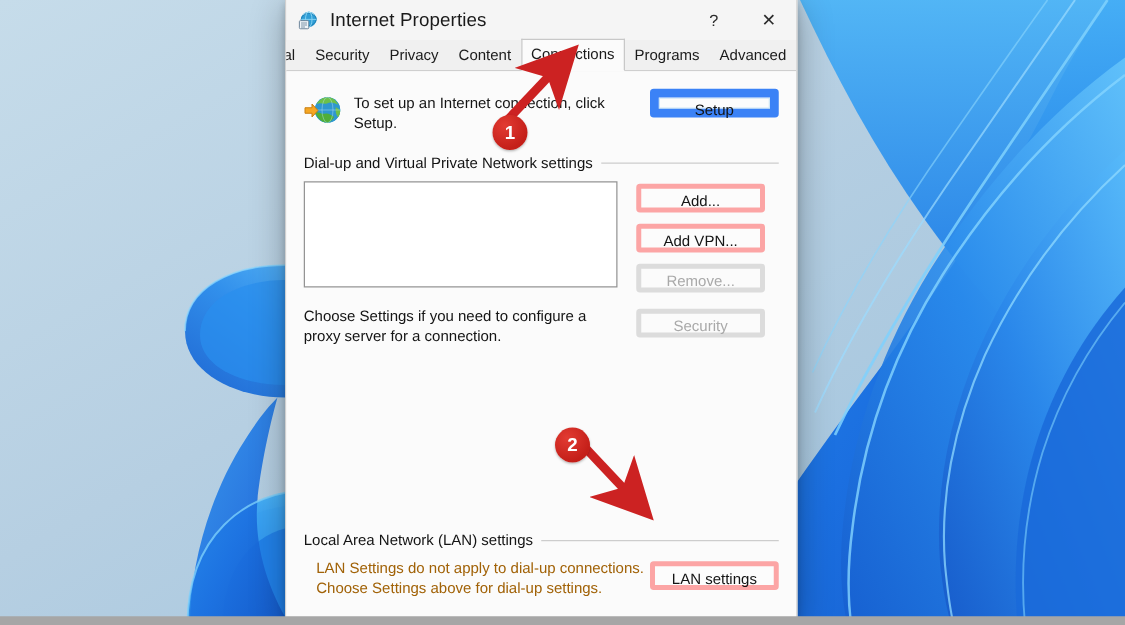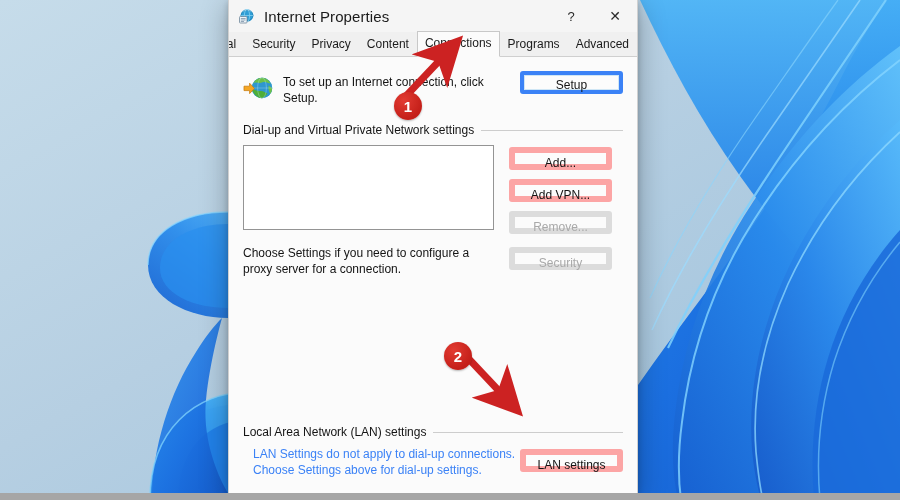--- a/index.html
+++ b/index.html
@@ -153,33 +153,33 @@
     padding-top: 2px;
     max-width: 228px;
   }
 
   
   .btn {
     font-family: "Liberation Sans", sans-serif;
     font-size: 12px;
     color: #141414;
     background: #fcfcfc;
-    border: 6px solid #fca5a5;
+    border: 4px solid #fca5a5;
     border-radius: 3px;
     height: 23px;
     width: 103px;
     line-height: 21px;
     text-align: center;
     cursor: default;
     user-select: none;
     box-sizing: border-box;
     padding: 0;
   }
   .btn.focus {
-    border: 4px solid #3b82f6;
+    border: 7px solid #3b82f6;
     box-shadow: 0 0 0 1px #cfe6f5 inset;
     margin-left: 13px;
   }
   .btn.disabled {
     color: #a9a9a9;
     border-color: #dcdcdc;
     background: #fbfbfb;
   }
 
   .setup-btn {
@@ -252,21 +252,21 @@
     right: 14px;
     top: 368px;
   }
   .lan-row {
     display: flex;
     align-items: flex-start;
     margin-top: 8px;
   }
   .lan-text {
     font-size: 12px;
-    color: #3b82f6;
+    color: #a16207;
     line-height: 15.5px;
     padding-left: 10px;
     flex: 1 1 auto;
   }
   .lan-btn-wrap {
     flex: 0 0 auto;
     padding-top: 2px;
   }
 
   

